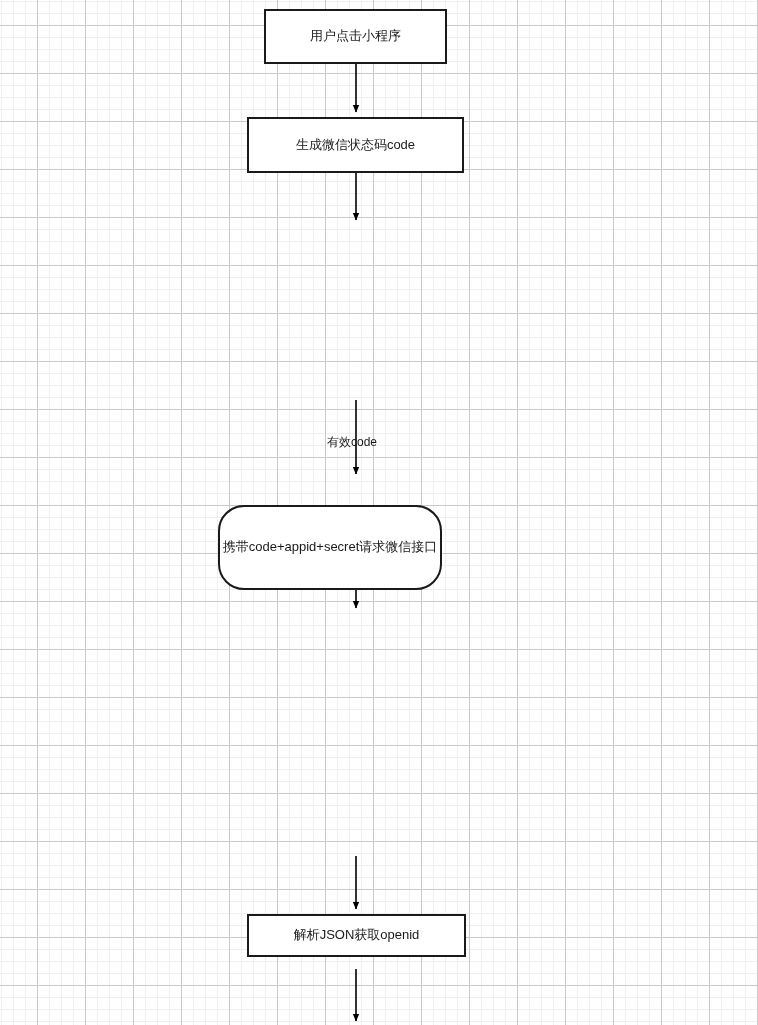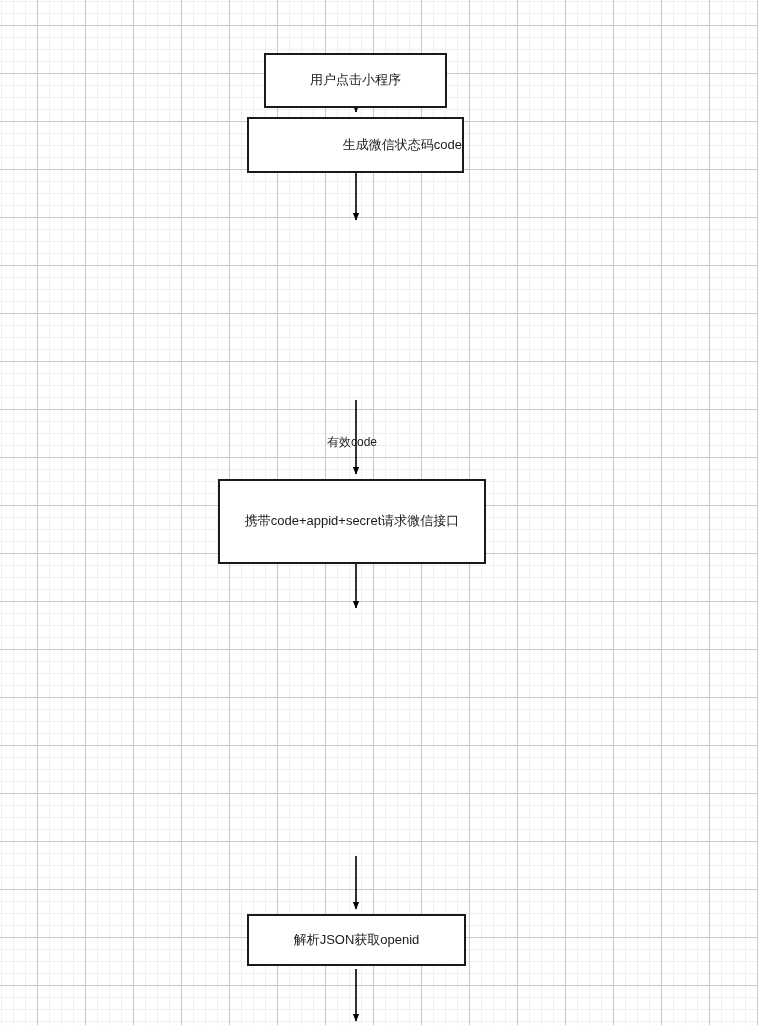--- a/index.html
+++ b/index.html
@@ -121,33 +121,33 @@
 
     <g>
       <line x1="356" y1="856" x2="356" y2="909" stroke="#000000" stroke-width="1.6" marker-end="url(#arrowhead)"></line>
     </g>
 
     <g>
       <line x1="356" y1="969" x2="356" y2="1021" stroke="#000000" stroke-width="1.6" marker-end="url(#arrowhead)"></line>
     </g>
   </svg>
 
-  <div class="node rect" style="left:264px; top:9px; width:183px; height:55px;margin-top:44px;">
+  <div class="node rect" style="left:264px; top:9px; width:183px; height:55px;">
     <span>用户点击小程序</span>
   </div>
 
-  <div class="node rect" style="left:247px; top:117px; width:217px; height:56px;justify-content:flex-end;">
+  <div class="node rect" style="left:247px; top:117px; width:217px; height:56px;">
     <span>生成微信状态码code</span>
   </div>
 
 
   <div class="edge-label" style="left:327px; top:435px;">有效code</div>
 
-  <div class="node rect" style="left:218px; top:479px; width:268px; height:85px;">
+  <div class="node rect" style="left:218px; top:505px; width:224px; height:85px;border-radius:26px;">
     <span>携带code+appid+secret请求微信接口</span>
   </div>
 
 
-  <div class="node rect" style="left:247px; top:914px; width:219px; height:52px;">
+  <div class="node rect" style="left:247px; top:914px; width:219px; height:43px;">
     <span>解析JSON获取openid</span>
   </div>
 
 </div>
 
 </body></html>

